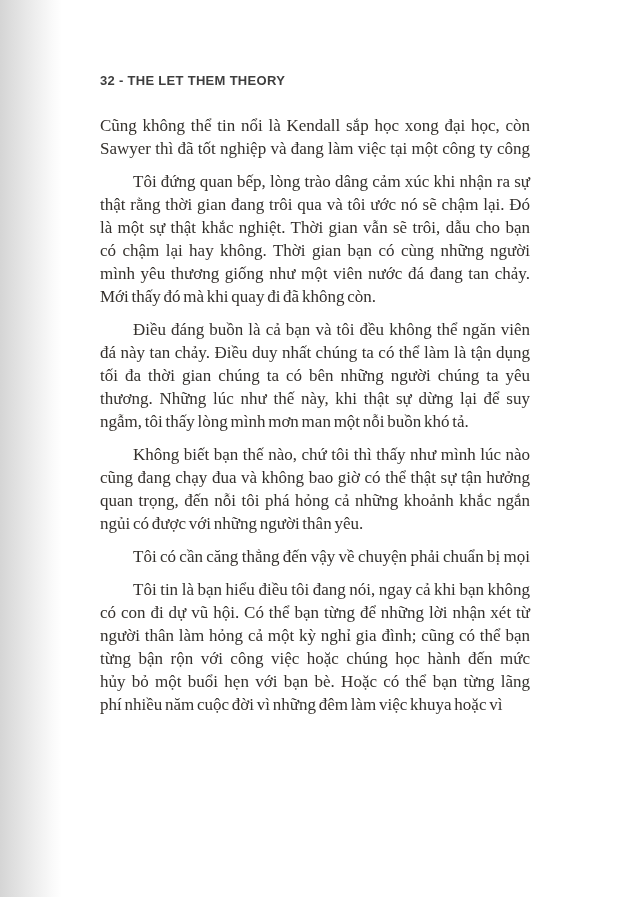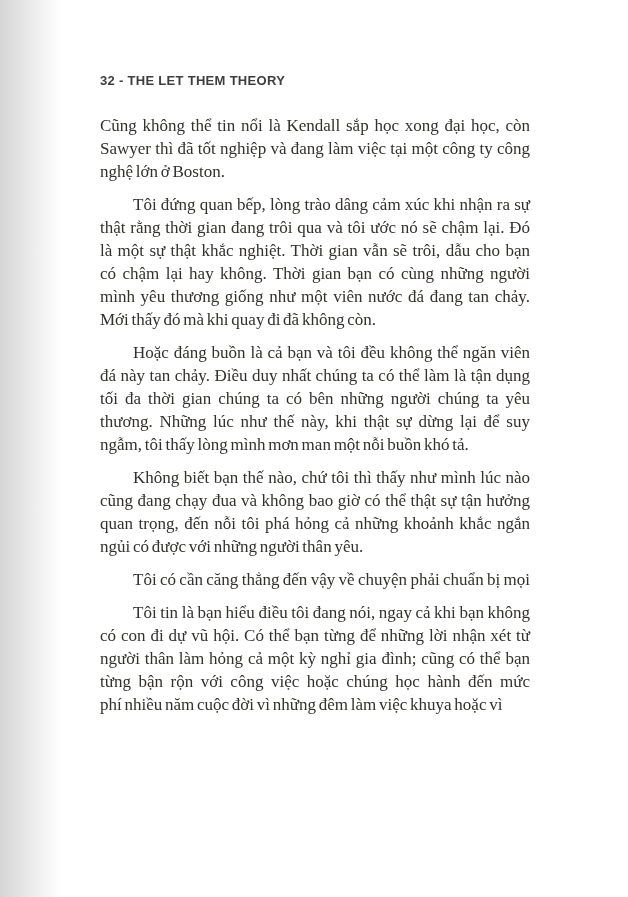--- a/index.html
+++ b/index.html
@@ -59,47 +59,47 @@
 </head>
 <body>
 
 <div class="page">
   <div class="spine-gradient"></div>
   <div class="running-header">32 - THE LET THEM THEORY</div>
   <div class="page-body">
       <div class="para">
         <div class="line">Cũng không thể tin nổi là Kendall sắp học xong đại học, còn</div>
         <div class="line">Sawyer thì đã tốt nghiệp và đang làm việc tại một công ty công</div>
-        <div class="line last">nghệ lớn ở Boston.</div>
       </div>
       <div class="para indent">
         <div class="line">Tôi đứng quan bếp, lòng trào dâng cảm xúc khi nhận ra sự</div>
         <div class="line">thật rằng thời gian đang trôi qua và tôi ước nó sẽ chậm lại. Đó</div>
         <div class="line">là một sự thật khắc nghiệt. Thời gian vẫn sẽ trôi, dẫu cho bạn</div>
         <div class="line">có chậm lại hay không. Thời gian bạn có cùng những người</div>
         <div class="line">mình yêu thương giống như một viên nước đá đang tan chảy.</div>
         <div class="line last">Mới thấy đó mà khi quay đi đã không còn.</div>
       </div>
       <div class="para indent">
-        <div class="line">Hoặc đáng buồn là cả bạn và tôi đều không thể ngăn viên</div>
+        <div class="line">Điều đáng buồn là cả bạn và tôi đều không thể ngăn viên</div>
         <div class="line">đá này tan chảy. Điều duy nhất chúng ta có thể làm là tận dụng</div>
         <div class="line">tối đa thời gian chúng ta có bên những người chúng ta yêu</div>
         <div class="line">thương. Những lúc như thế này, khi thật sự dừng lại để suy</div>
         <div class="line last">ngẫm, tôi thấy lòng mình mơn man một nỗi buồn khó tả.</div>
       </div>
       <div class="para indent">
         <div class="line">Không biết bạn thế nào, chứ tôi thì thấy như mình lúc nào</div>
         <div class="line">cũng đang chạy đua và không bao giờ có thể thật sự tận hưởng</div>
         <div class="line">quan trọng, đến nỗi tôi phá hỏng cả những khoảnh khắc ngắn</div>
         <div class="line last">ngủi có được với những người thân yêu.</div>
       </div>
       <div class="para indent">
         <div class="line">Tôi có cần căng thẳng đến vậy về chuyện phải chuẩn bị mọi</div>
       </div>
       <div class="para indent">
         <div class="line">Tôi tin là bạn hiểu điều tôi đang nói, ngay cả khi bạn không</div>
         <div class="line">có con đi dự vũ hội. Có thể bạn từng để những lời nhận xét từ</div>
         <div class="line">người thân làm hỏng cả một kỳ nghỉ gia đình; cũng có thể bạn</div>
         <div class="line">từng bận rộn với công việc hoặc chúng học hành đến mức</div>
+        <div class="line">hủy bỏ một buổi hẹn với bạn bè. Hoặc có thể bạn từng lãng</div>
         <div class="line last">phí nhiều năm cuộc đời vì những đêm làm việc khuya hoặc vì</div>
       </div>
     </div>
 </div>
 
 </body></html>

